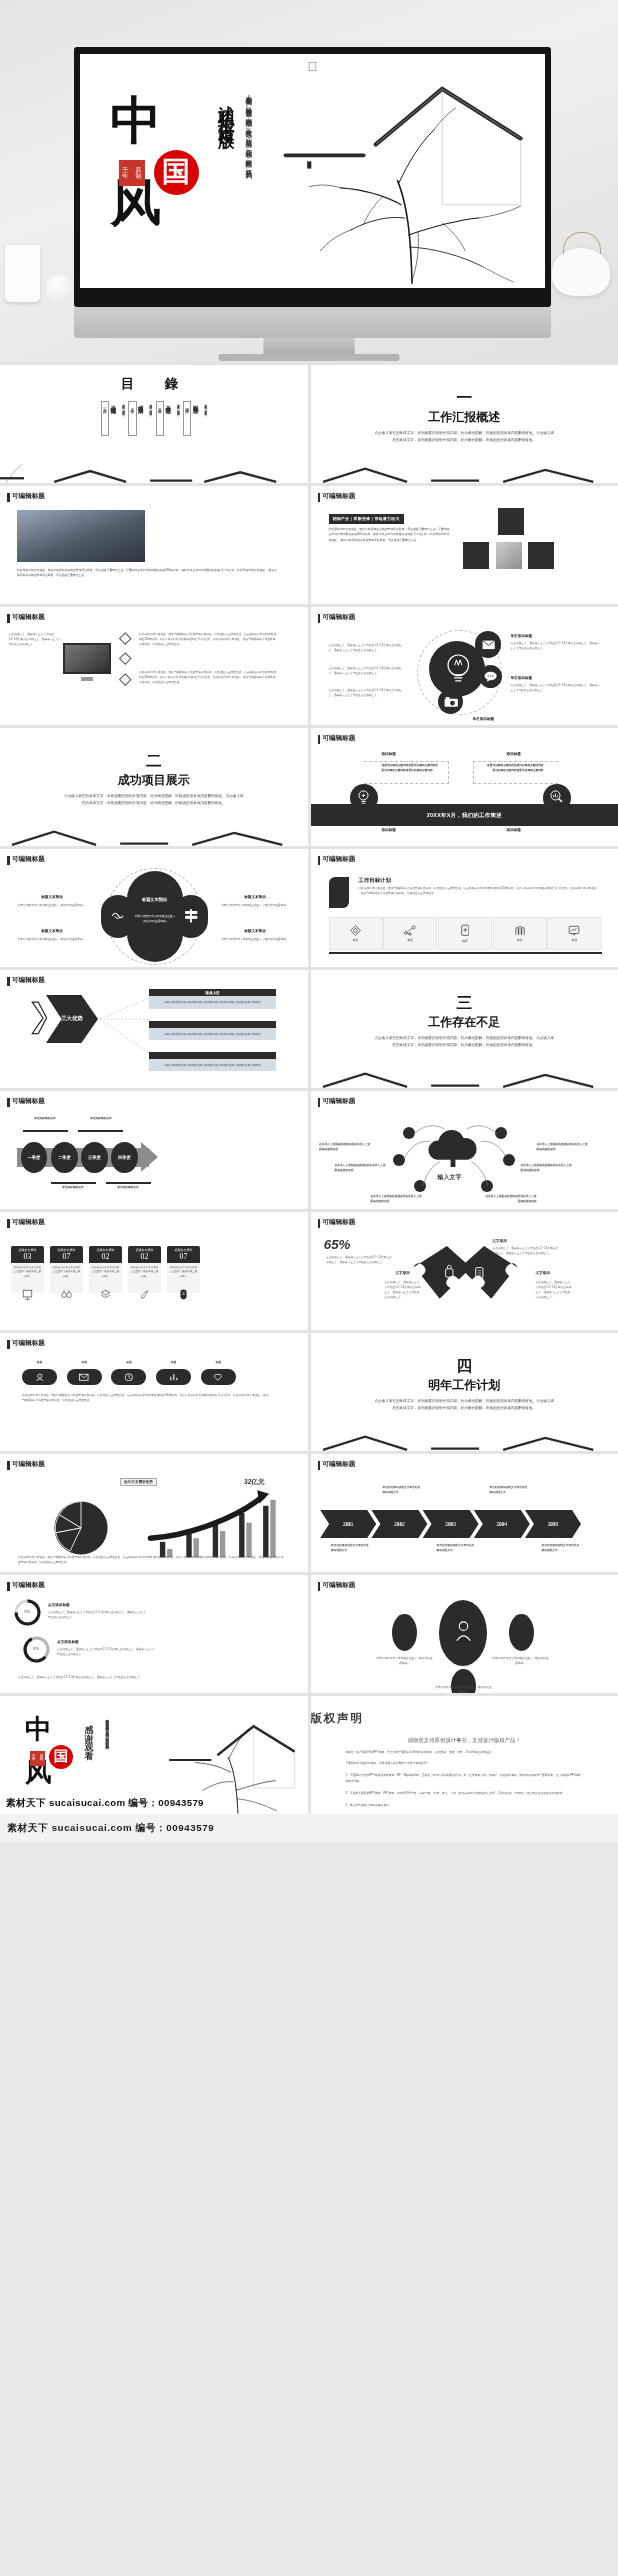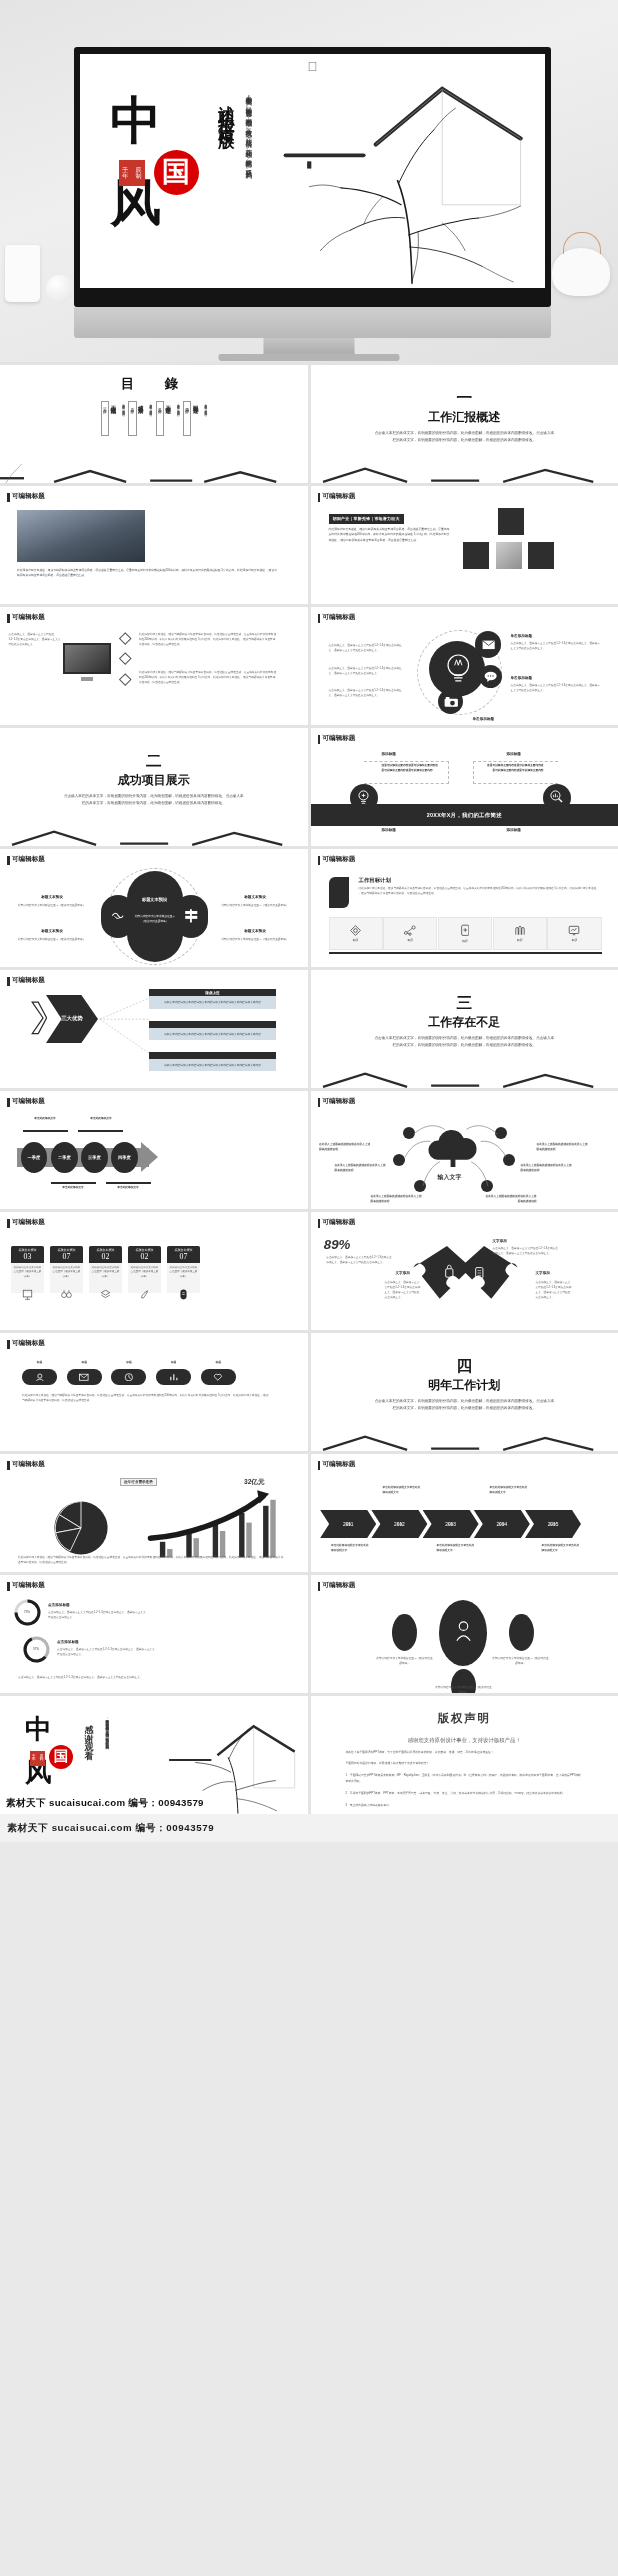--- a/index.html
+++ b/index.html
@@ -151,21 +151,21 @@
     font-size:4.8px; position:relative;
   }
   .bluebox { background:#d3dde6; }
   .blackbar { background:#2b2b2b; }
   .numcard { width:33px; }
   .numcard .hd { background:#2b2b2b; color:#fff; font-size:3px; text-align:center; padding:2.4px 0 0 0; border-radius:1.8px 1.8px 0 0;}
   .numcard .no { background:#2b2b2b; color:#fff; font-size:7.8px; font-family:"Liberation Serif",serif; text-align:center; padding-bottom:1.2px;}
   .numcard .bd { background:#f4f4f4; font-size:2.5px; color:#555; padding:3.6px 2.4px; text-align:center; line-height:1.7; min-height:30px;}
 
   
-  .copy-h { text-align:center; font-size:11.5px; font-weight:700; color:#3a3a3a; margin-top:14.5px; letter-spacing:1.8px;}
+  .copy-h { font-size:11.5px; font-weight:700; color:#3a3a3a; margin-top:14.5px; letter-spacing:1.8px;}
   .copy-s { text-align:center; font-size:5.4px; color:#5a5a5a; margin-top:11px;}
   .copy-p { font-size:2.8px; color:#555; line-height:2.1; margin-top:6px; padding:0 35px;}
 
   .footer {
     height:28px; background:#f2f2f2; display:flex; align-items:center; padding-left:7.2px;
     font-size:9.7px; font-weight:700; color:#1e1e1e; letter-spacing:0.6px;
     font-family:"Liberation Sans", sans-serif;
   }
   .wm {
     position:absolute; left:6px; bottom:3.6px; font-size:9.7px; font-weight:700; color:#111;
@@ -594,21 +594,21 @@
             </svg></div>
         <div style="width:33px;text-align:center"><svg width="11" height="11" viewBox="0 0 18 18">
               <rect x="4" y="1" width="10" height="16" rx="5" fill="#2b2b2b"></rect>
               <path d="M7 6 h4 M7 9 h4" stroke="#fff" stroke-width="1"></path>
             </svg></div>
       </div>
     </div>
 
     <div class="slide">
       <div class="sl-title">可编辑标题</div>
-      <div style="position:absolute;left:13.3px;top:25px;font-size:13.3px;font-weight:700;font-style:italic;">89%</div>
+      <div style="position:absolute;left:13.3px;top:25px;font-size:13.3px;font-weight:700;font-style:italic;">65%</div>
       <div class="mini" style="position:absolute;left:15.7px;top:43px;width:66px;">点击添加正文、温馨提示正文文件距在1.2~1.3之间点击添加正文、温馨提示正文文件距在点击添加正文。</div>
       <svg style="position:absolute;left:97px;top:28px" width="115" height="72" viewBox="0 0 190 120">
         <path d="M46 10 L86 46 L66 66 q-10 -12 -18 -2 q-8 10 4 16 L34 98 L4 60 q12 -10 2 -18 q-10 -8 -16 4 Z" fill="#2b2b2b" transform="translate(18,0)"></path>
         <path d="M144 10 L104 46 L124 66 q10 -12 18 -2 q8 10 -4 16 L156 98 L186 60 q-12 -10 -2 -18 q10 -8 16 4 Z" fill="#2b2b2b" transform="translate(-18,0)"></path>
         <rect x="62" y="48" width="12" height="14" rx="2" fill="none" stroke="#fff" stroke-width="1.5"></rect>
         <path d="M65 48 v-3 a3 3 0 0 1 6 0 v3" fill="none" stroke="#fff" stroke-width="1.3"></path>
         <rect x="112" y="46" width="12" height="18" rx="2" fill="none" stroke="#fff" stroke-width="1.5"></rect>
         <path d="M115 51 h6 M115 55 h6 M115 59 h6" stroke="#fff" stroke-width="1"></path>
       </svg>
       <div class="lbl" style="position:absolute;left:85px;top:59px;">文字添加</div>

